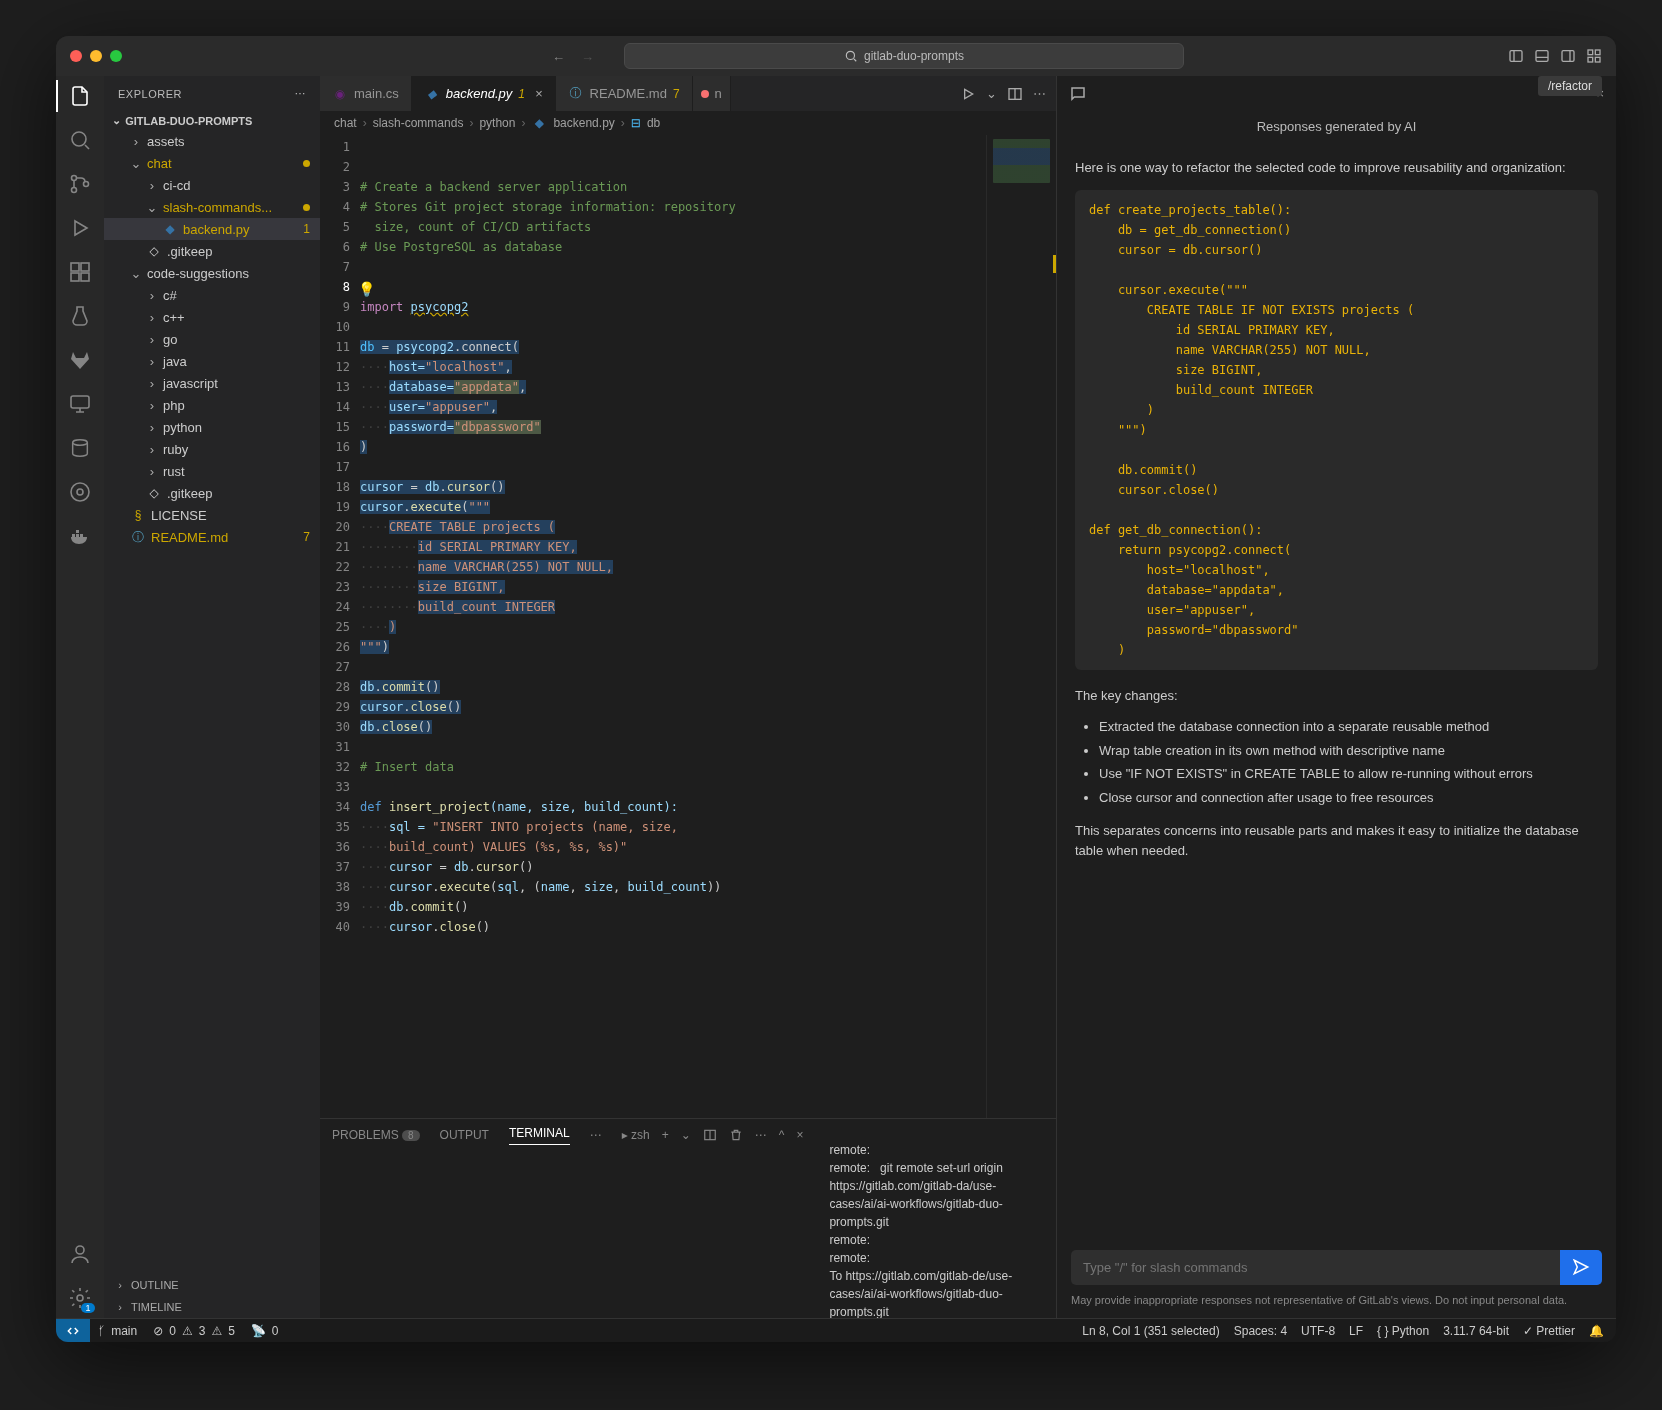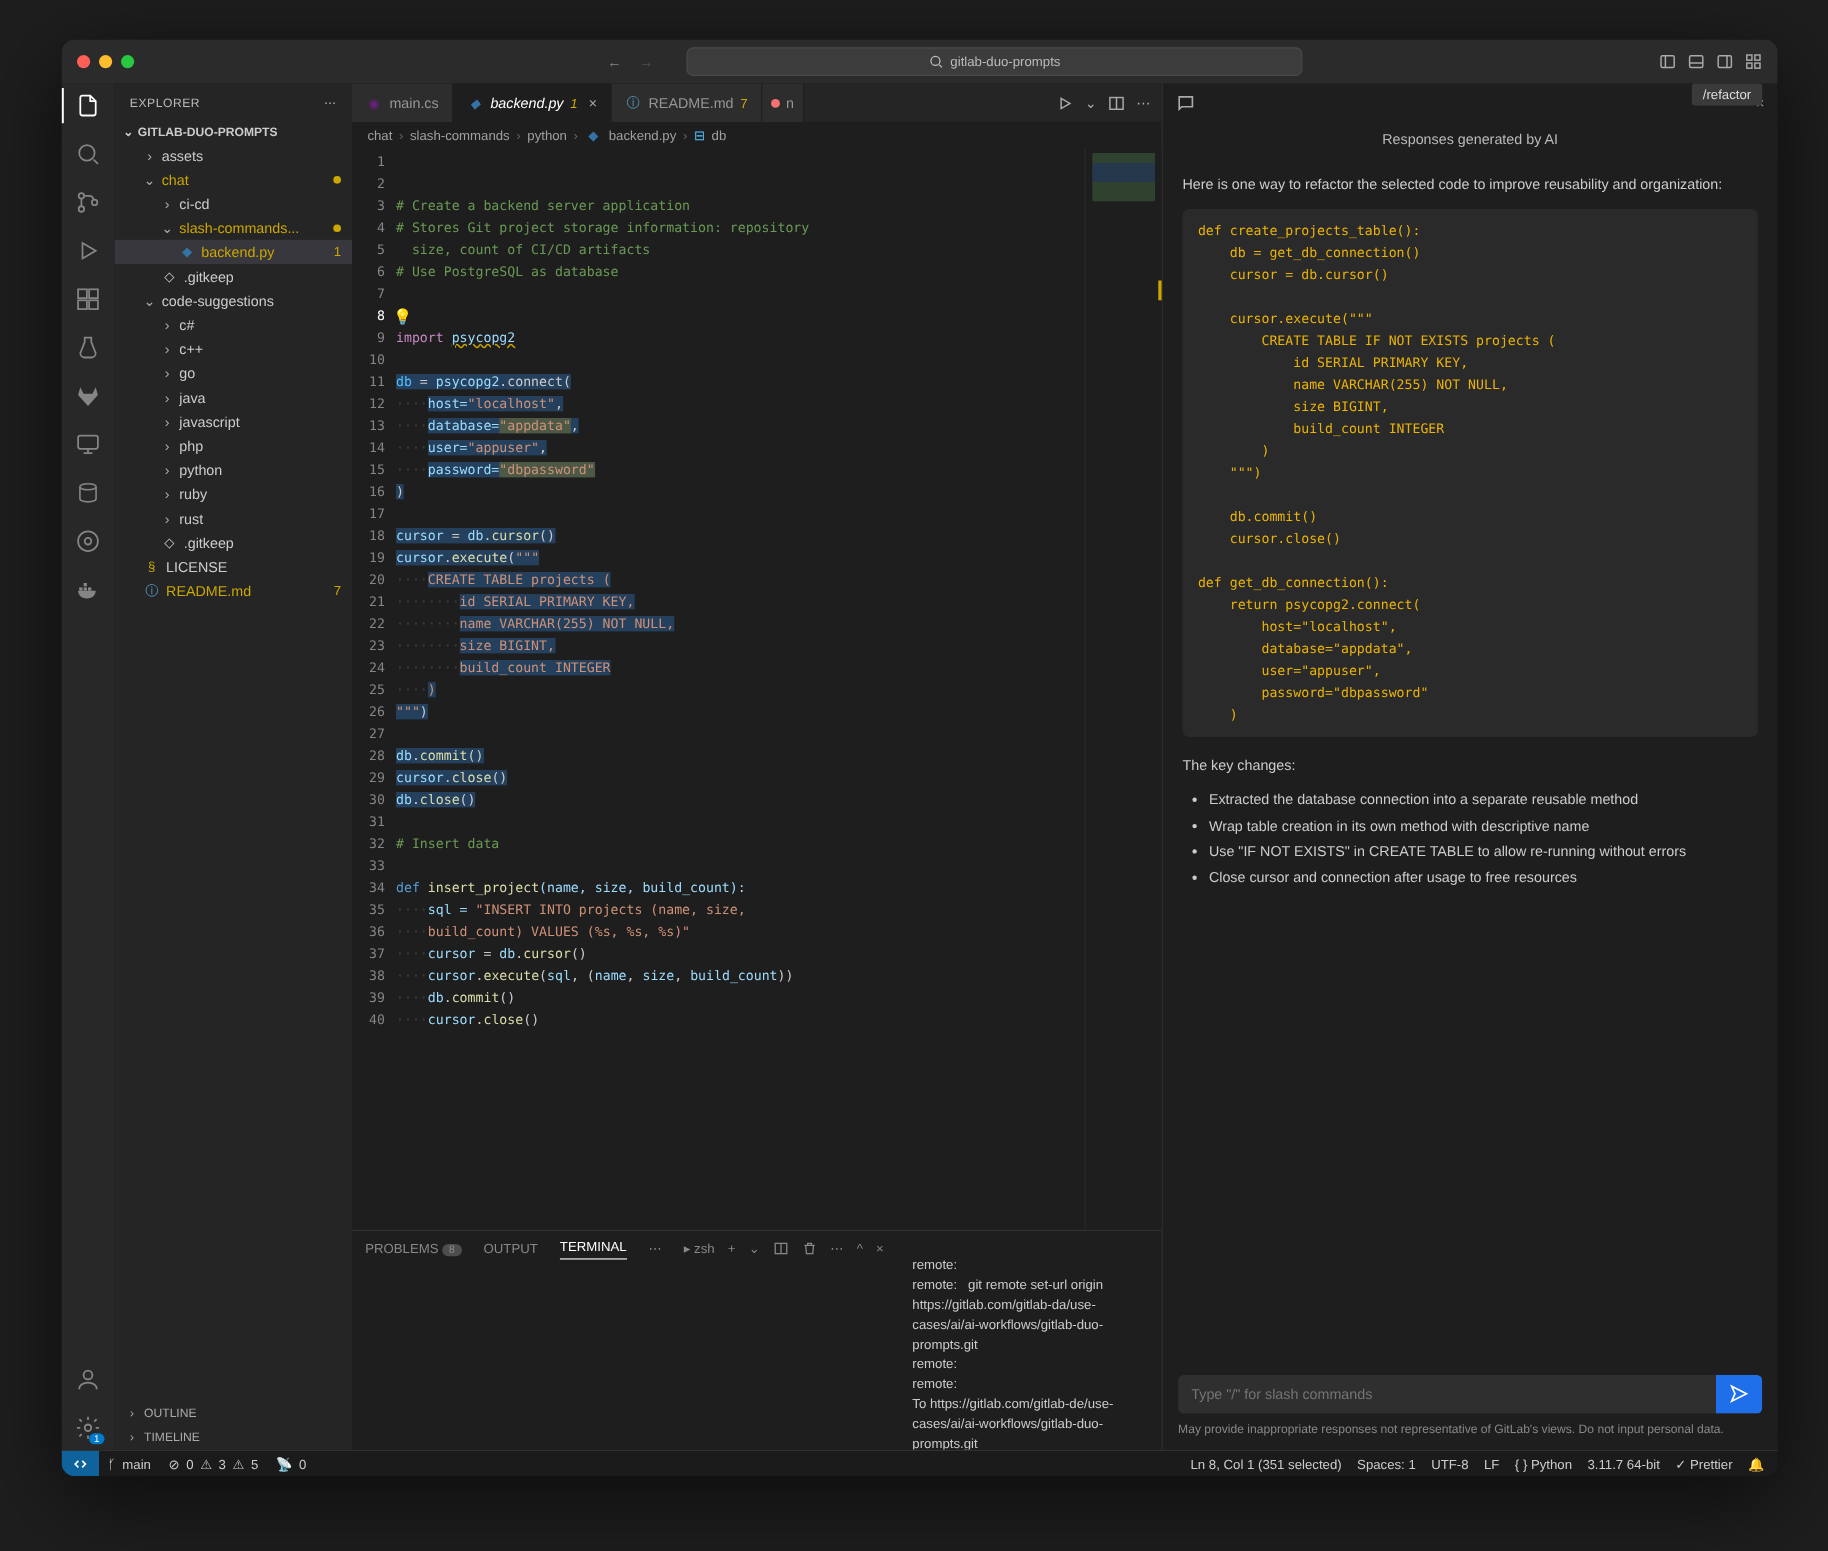--- a/index.html
+++ b/index.html
@@ -614,20 +614,21 @@
         user="appuser",
         password="dbpassword"
     )</div>
         <p>The key changes:</p>
         <ul>
           <li>Extracted the database connection into a separate reusable method</li>
           <li>Wrap table creation in its own method with descriptive name</li>
           <li>Use "IF NOT EXISTS" in CREATE TABLE to allow re-running without errors</li>
           <li>Close cursor and connection after usage to free resources</li>
         </ul>
+        <p>This separates concerns into reusable parts and makes it easy to initialize the database table when needed.</p>
       </div>
       <div class="chat-input-row">
         <div class="chat-input">
           <input placeholder="Type &quot;/&quot; for slash commands" style="">
           <div class="chat-send">
             <svg width="18" height="18" viewBox="0 0 24 24" fill="none" stroke="currentColor" stroke-width="2">
                 <path d="M3 3l18 9-18 9 4-9z"></path>
               </svg>
           </div>
         </div>
@@ -640,21 +641,21 @@
     <div class="sb-remote">
       <svg width="14" height="14" viewBox="0 0 24 24" fill="none" stroke="currentColor" stroke-width="2.5">
           <path d="M9 7 4 12l5 5M15 7l5 5-5 5"></path>
         </svg>
     </div>
     <div class="grp">ᚶ <span>main</span></div>
     <div class="grp">⊘ <span>0</span> ⚠ <span>3</span> ⚠ <span>5</span></div>
     <div class="grp">📡 <span>0</span></div>
     <div class="right">
       <span>Ln 8, Col 1 (351 selected)</span>
-      <span>Spaces: 1</span>
+      <span>Spaces: 4</span>
       <span>UTF-8</span>
       <span>LF</span>
       <span>{ } <span>Python</span></span>
       <span>3.11.7 64-bit</span>
       <span>✓ <span>Prettier</span></span>
       <span>🔔</span>
     </div>
   </div>
 </div>
 

